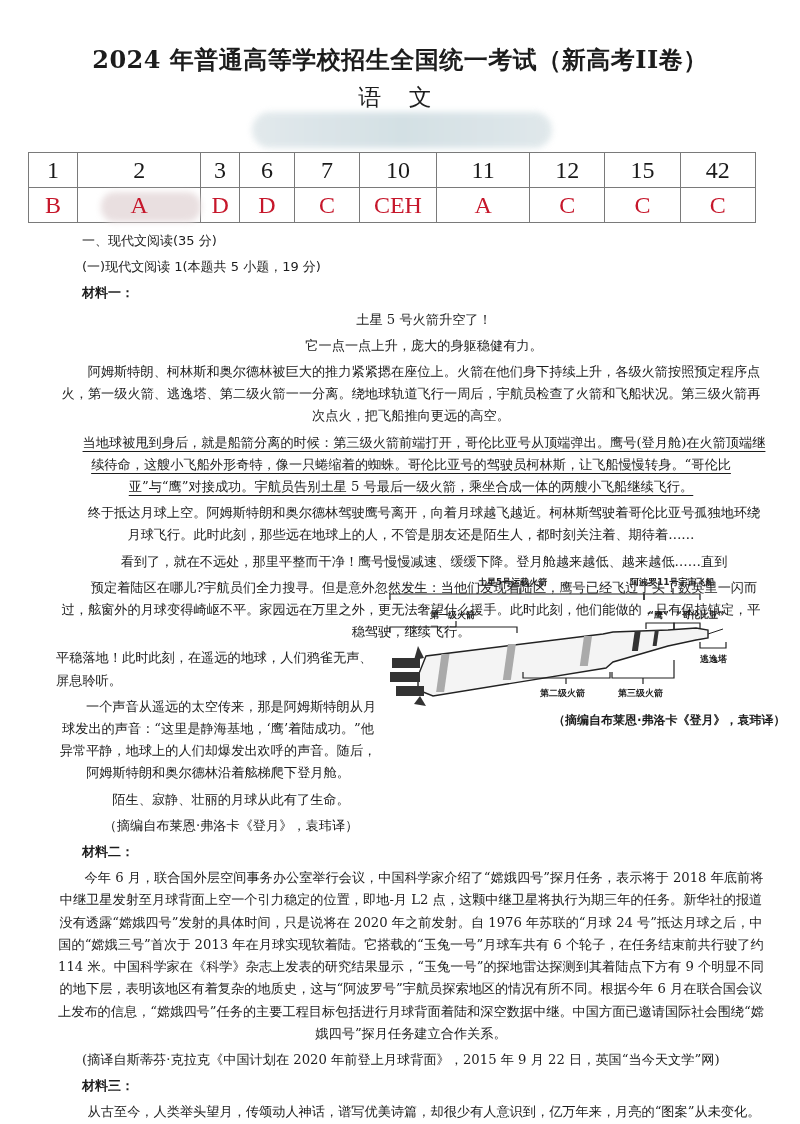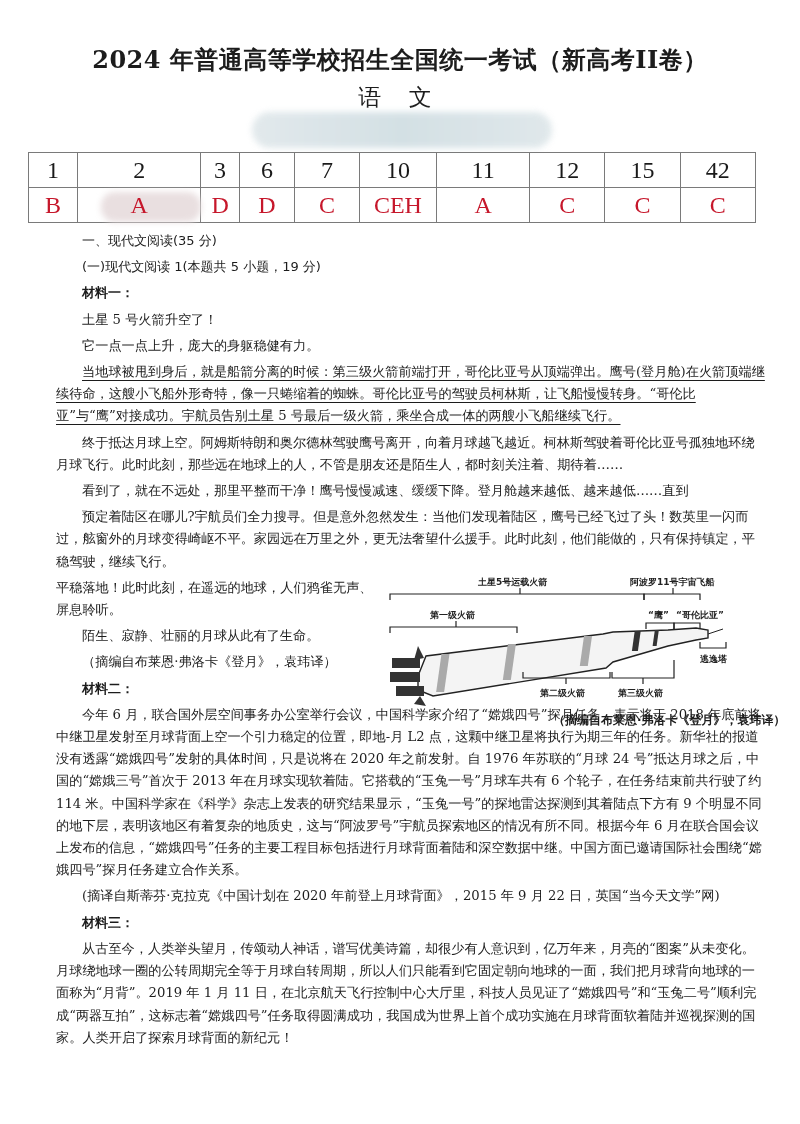--- a/index.html
+++ b/index.html
@@ -9,21 +9,21 @@
   .smudge { position:absolute; top:112px; left:252px; width:300px; height:36px; border-radius:20px; background:linear-gradient(90deg,#dfe7ea,#cfdde2,#dde6e9); filter:blur(3px); opacity:0.9; }
   table.answers { position:absolute; top:152px; left:28px; width:728px; border-collapse:collapse; }
   table.answers td { border:1.3px solid #7a7a7a; text-align:center; height:34px; font-family:"Liberation Serif",serif; font-size:24px; padding:0; }
   table.answers tr.nums td { color:#1a1a1a; }
   table.answers tr.ans td { color:#c6172b; }
   .blur2 { position:relative; display:inline-block; }
   .blur2::before { content:""; position:absolute; left:-30px; top:0px; width:100px; height:30px; background:#e9dfe0; border-radius:14px; filter:blur(3px); z-index:0; }
   .blur2 span { position:relative; z-index:1; }
   .content { position:absolute; top:226px; left:52px; width:718px; font-size:13.2px; line-height:22.2px; }
   .content p { margin:4px; }
-  .indent { text-indent:26px; }
+  .indent { text-indent:26px;text-align:center; }
   .h1 { padding-left:26px; font-family:"DejaVu Sans","Liberation Sans",sans-serif; font-size:13px; }
   .h2 { padding-left:26px; font-family:"DejaVu Sans","Liberation Sans",sans-serif; font-size:13px; }
   .mat { padding-left:26px; font-family:"DejaVu Sans","Liberation Sans",sans-serif; font-weight:bold; font-size:13px; }
   .ul { text-decoration:underline; text-underline-offset:4px; }
   .cite { padding-left:26px; }
   .narrow { width:332px; }
   .figure { position:absolute; top:572px; left:378px; width:410px; height:170px; }
   .figure svg { width:410px; height:150px; }
   .fig-caption { position:absolute; top:140px; left:175px; font-size:12px; font-weight:bold; font-family:"DejaVu Sans",sans-serif; white-space:nowrap; }
 </style>
@@ -62,26 +62,28 @@
   </tr>
 </tbody>
   </table>
 
 <div class="content">
   <p class="h1">一、现代文阅读(35 分)</p>
   <p class="h2">(一)现代文阅读 1(本题共 5 小题，19 分)</p>
   <p class="mat">材料一：</p>
   <p class="indent">土星 5 号火箭升空了！</p>
   <p class="indent">它一点一点上升，庞大的身躯稳健有力。</p>
+  <p class="indent">阿姆斯特朗、柯林斯和奥尔德林被巨大的推力紧紧摁在座位上。火箭在他们身下持续上升，各级火箭按照预定程序点火，第一级火箭、逃逸塔、第二级火箭一一分离。绕地球轨道飞行一周后，宇航员检查了火箭和飞船状况。第三级火箭再次点火，把飞船推向更远的高空。</p>
   <p class="indent ul">当地球被甩到身后，就是船箭分离的时候：第三级火箭前端打开，哥伦比亚号从顶端弹出。鹰号(登月舱)在火箭顶端继续待命，这艘小飞船外形奇特，像一只蜷缩着的蜘蛛。哥伦比亚号的驾驶员柯林斯，让飞船慢慢转身。“哥伦比亚”与“鹰”对接成功。宇航员告别土星 5 号最后一级火箭，乘坐合成一体的两艘小飞船继续飞行。</p>
   <p class="indent">终于抵达月球上空。阿姆斯特朗和奥尔德林驾驶鹰号离开，向着月球越飞越近。柯林斯驾驶着哥伦比亚号孤独地环绕月球飞行。此时此刻，那些远在地球上的人，不管是朋友还是陌生人，都时刻关注着、期待着……</p>
   <p class="indent">看到了，就在不远处，那里平整而干净！鹰号慢慢减速、缓缓下降。登月舱越来越低、越来越低……直到</p>
   <p class="indent">预定着陆区在哪儿?宇航员们全力搜寻。但是意外忽然发生：当他们发现着陆区，鹰号已经飞过了头！数英里一闪而过，舷窗外的月球变得崎岖不平。家园远在万里之外，更无法奢望什么援手。此时此刻，他们能做的，只有保持镇定，平稳驾驶，继续飞行。</p>
   <div class="narrow">
     <p>平稳落地！此时此刻，在遥远的地球，人们鸦雀无声、屏息聆听。</p>
+    <p class="indent">一个声音从遥远的太空传来，那是阿姆斯特朗从月球发出的声音：“这里是静海基地，‘鹰’着陆成功。”他异常平静，地球上的人们却爆发出欢呼的声音。随后，阿姆斯特朗和奥尔德林沿着舷梯爬下登月舱。</p>
     <p class="indent">陌生、寂静、壮丽的月球从此有了生命。</p>
     <p class="indent">（摘编自布莱恩·弗洛卡《登月》，袁玮译）</p>
   </div>
   <p class="mat">材料二：</p>
   <p class="indent">今年 6 月，联合国外层空间事务办公室举行会议，中国科学家介绍了“嫦娥四号”探月任务，表示将于 2018 年底前将中继卫星发射至月球背面上空一个引力稳定的位置，即地-月 L2 点，这颗中继卫星将执行为期三年的任务。新华社的报道没有透露“嫦娥四号”发射的具体时间，只是说将在 2020 年之前发射。自 1976 年苏联的“月球 24 号”抵达月球之后，中国的“嫦娥三号”首次于 2013 年在月球实现软着陆。它搭载的“玉兔一号”月球车共有 6 个轮子，在任务结束前共行驶了约 114 米。中国科学家在《科学》杂志上发表的研究结果显示，“玉兔一号”的探地雷达探测到其着陆点下方有 9 个明显不同的地下层，表明该地区有着复杂的地质史，这与“阿波罗号”宇航员探索地区的情况有所不同。根据今年 6 月在联合国会议上发布的信息，“嫦娥四号”任务的主要工程目标包括进行月球背面着陆和深空数据中继。中国方面已邀请国际社会围绕“嫦娥四号”探月任务建立合作关系。</p>
   <p class="cite">(摘译自斯蒂芬·克拉克《中国计划在 2020 年前登上月球背面》，2015 年 9 月 22 日，英国“当今天文学”网)</p>
   <p class="mat">材料三：</p>
   <p class="indent">从古至今，人类举头望月，传颂动人神话，谱写优美诗篇，却很少有人意识到，亿万年来，月亮的“图案”从未变化。月球绕地球一圈的公转周期完全等于月球自转周期，所以人们只能看到它固定朝向地球的一面，我们把月球背向地球的一面称为“月背”。2019 年 1 月 11 日，在北京航天飞行控制中心大厅里，科技人员见证了“嫦娥四号”和“玉兔二号”顺利完成“两器互拍”，这标志着“嫦娥四号”任务取得圆满成功，我国成为世界上首个成功实施在月球背面软着陆并巡视探测的国家。人类开启了探索月球背面的新纪元！</p>
 
 </div>

